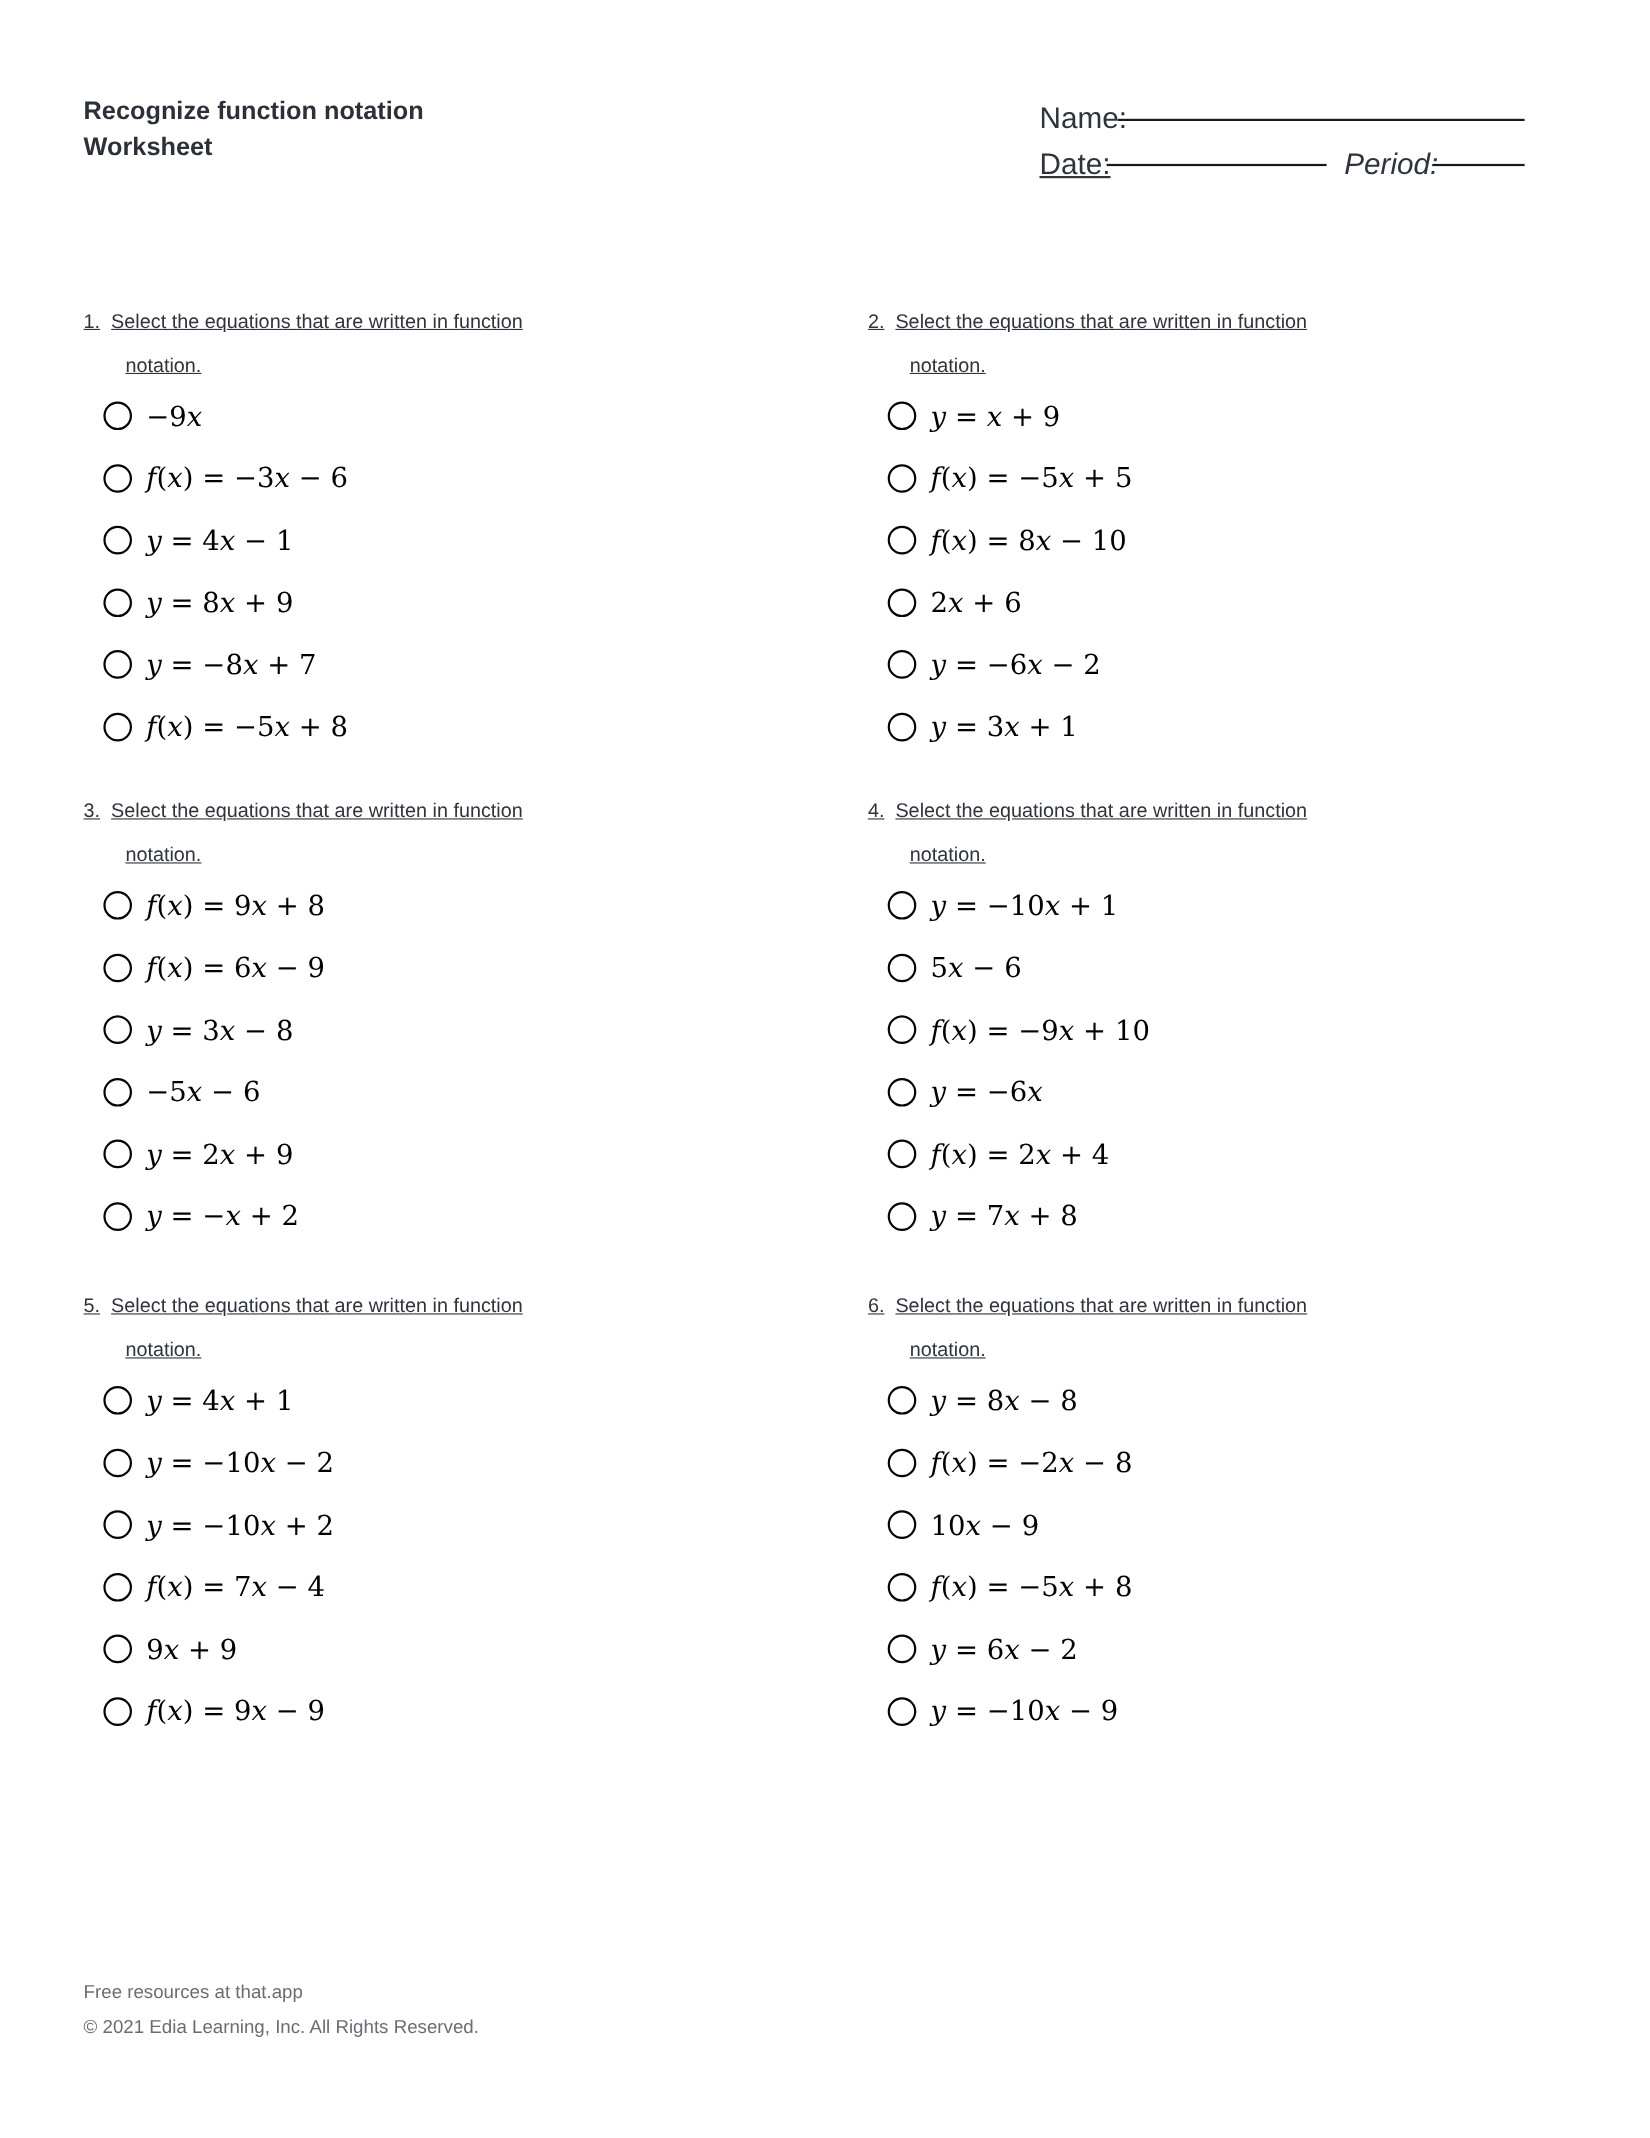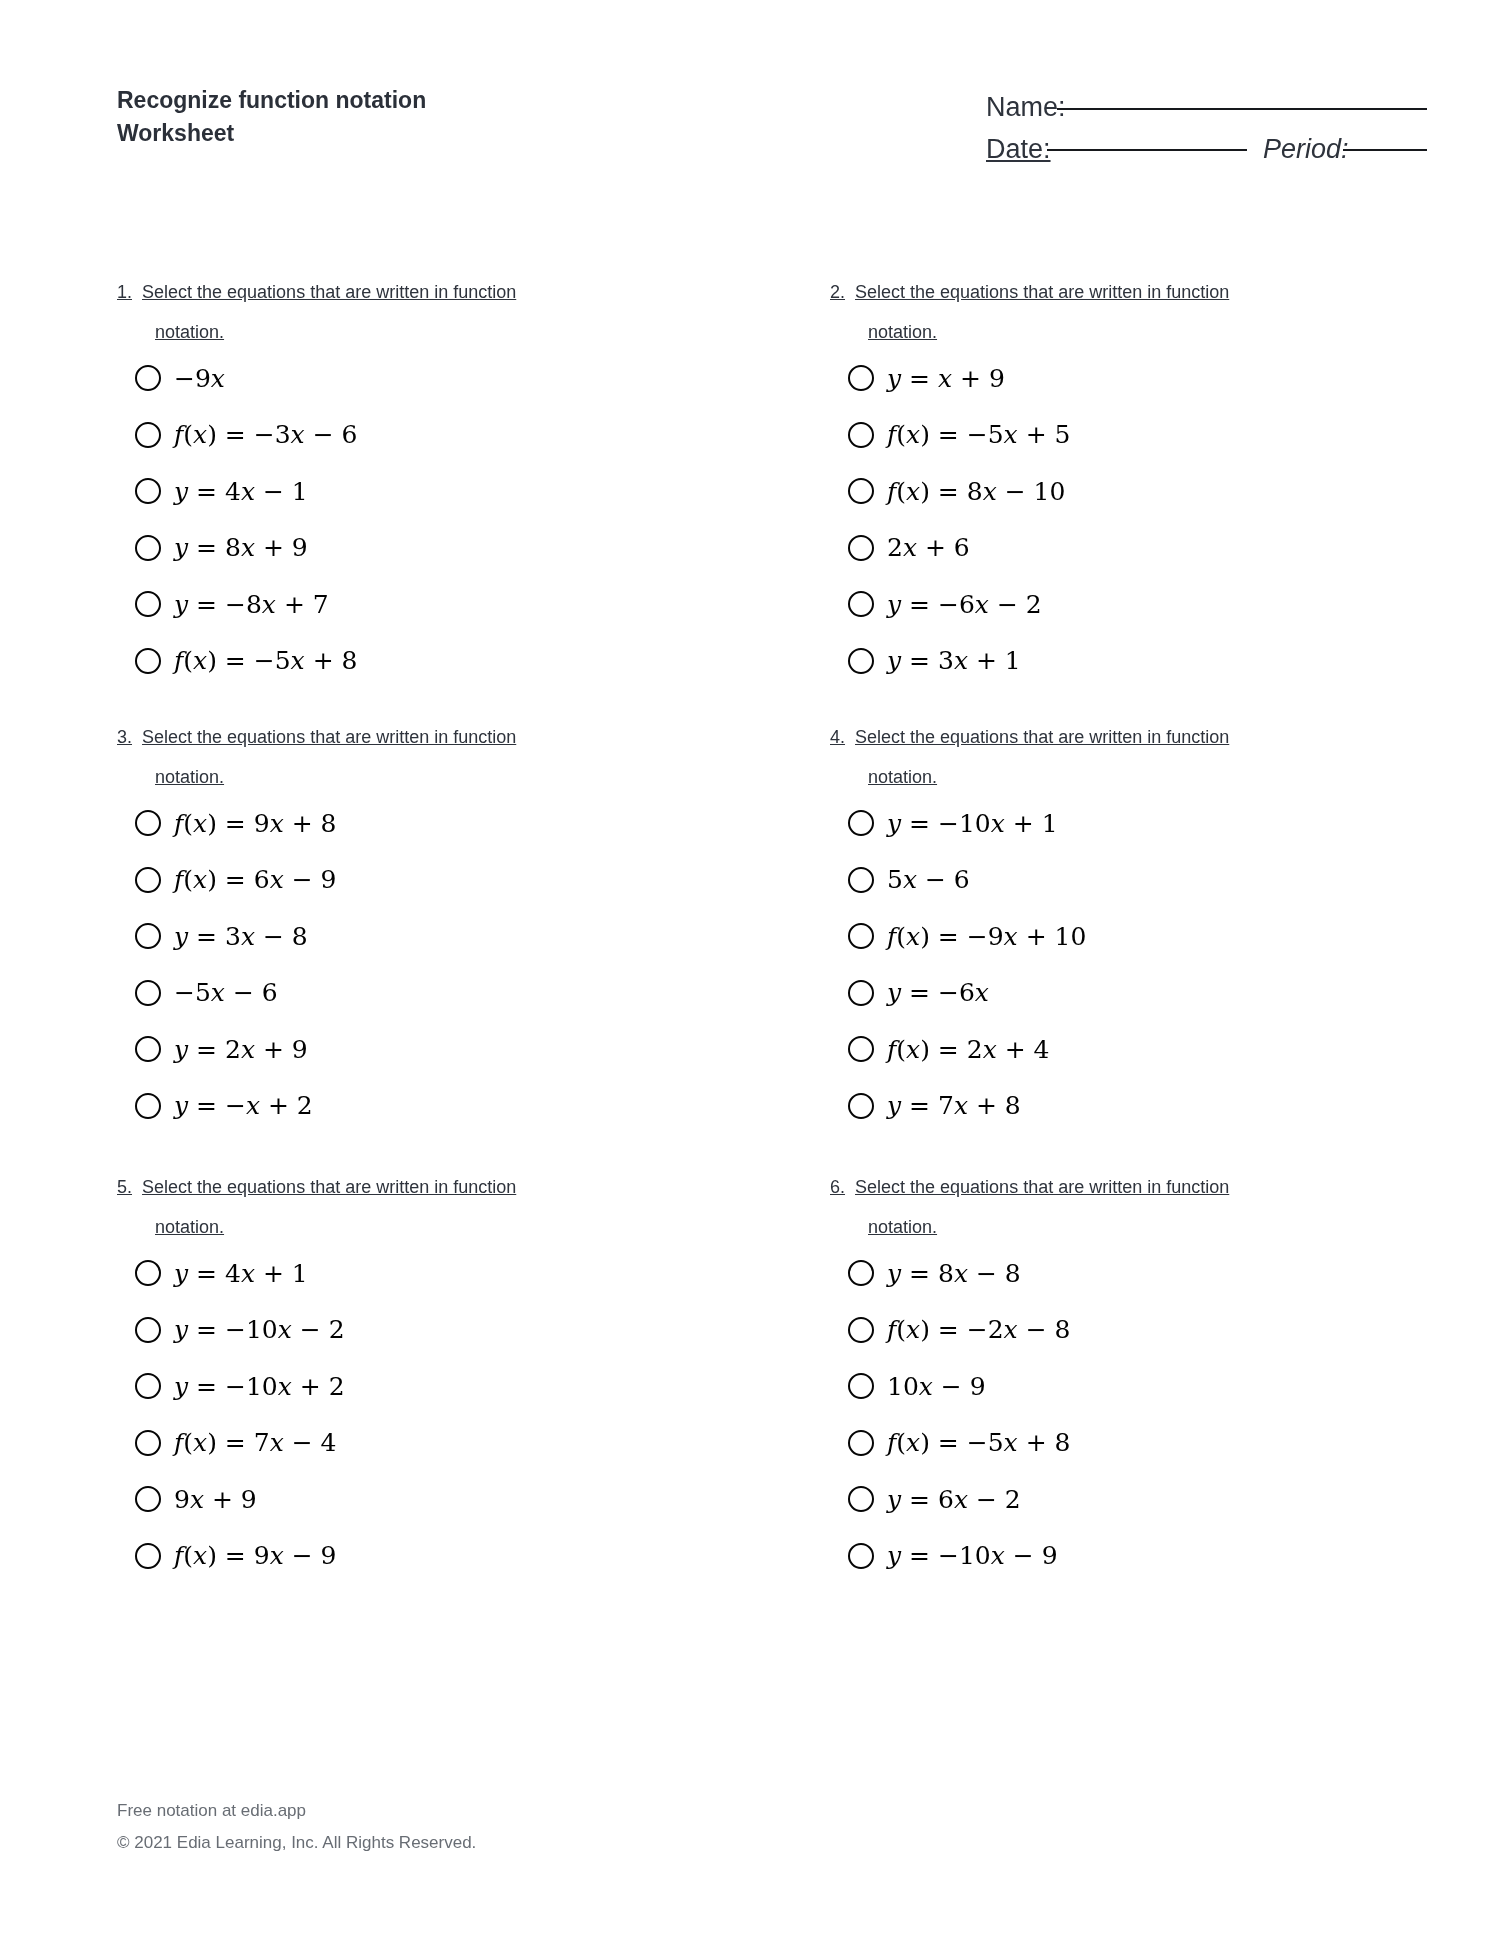--- a/index.html
+++ b/index.html
@@ -4,21 +4,21 @@
 <style>
   html,body{margin:0;padding:0;}
   body{
     width:1500px;height:1944px;
     background:#ffffff;
     font-family:"Liberation Sans",sans-serif;
     color:#2c313a;
     position:relative;
     -webkit-font-smoothing:antialiased;
   }
-  .page{position:absolute;left:0;top:0;width:1404px;height:1944px;background:#ffffff;overflow:hidden;margin-left:41px;}
+  .page{position:absolute;left:0;top:0;width:1404px;height:1944px;background:#ffffff;overflow:hidden;}
 
   
   .title{position:absolute;left:76px;top:84px;font-size:23px;font-weight:700;line-height:33px;color:#2b3039;}
   .flabel{position:absolute;font-size:27px;color:#2e333c;white-space:nowrap;}
   .rule{position:absolute;height:0;border-bottom:2.5px solid #17191d;}
 
   
   .question{position:absolute;width:660px;}
   .prompt{font-size:18px;line-height:40px;color:#2e333c;text-decoration:underline;}
   .prompt .pl1, .prompt .pl2{white-space:nowrap;}
@@ -267,17 +267,17 @@
           </div>
           <div class="option">
             <span class="radio"></span>
             <span class="eq"><i>y</i> = −10<i>x</i> − 9</span>
           </div>
         </div>
   </div>
 </div>
 
   <div class="footer">
-    <div>Free notation at edia.app</div>
+    <div>Free resources at that.app</div>
     <div>© 2021 Edia Learning, Inc. All Rights Reserved.</div>
   </div>
 
 </div>
 
 </body></html>

